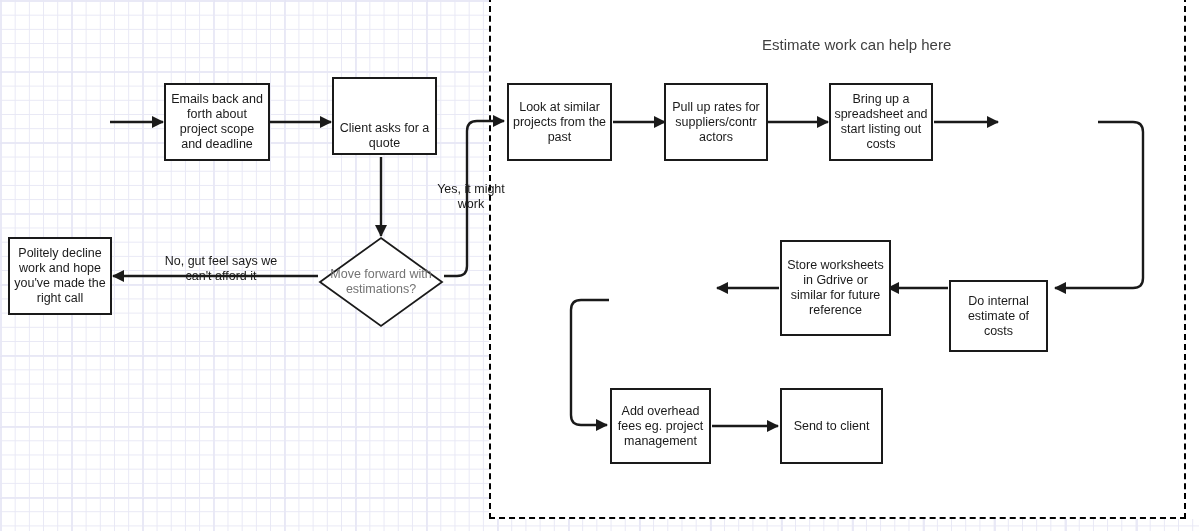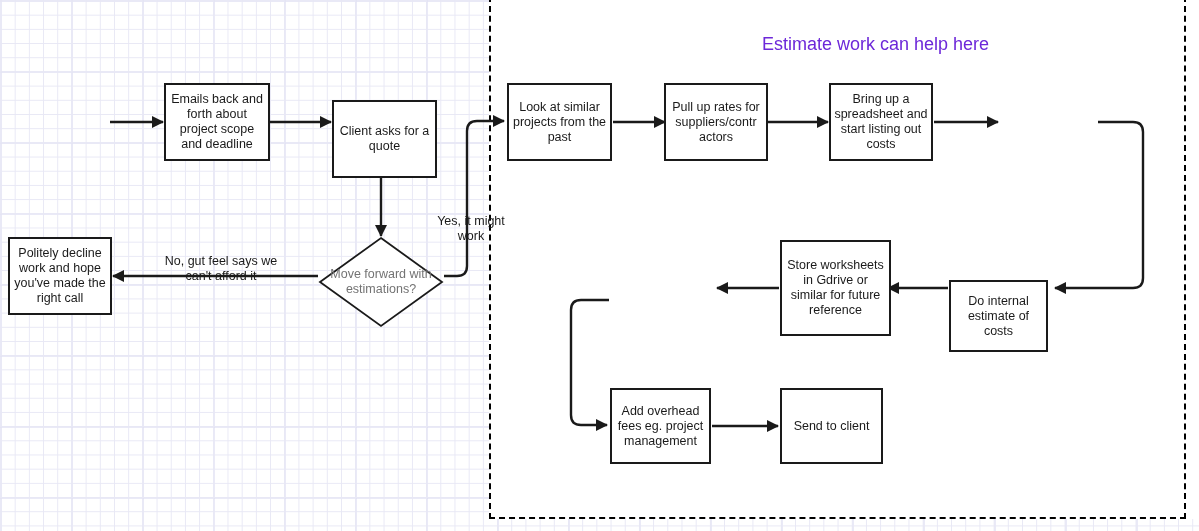--- a/index.html
+++ b/index.html
@@ -78,23 +78,23 @@
   .edge-label {
     position: absolute;
     font-size: 12.5px;
     line-height: 15px;
     color: #1a1a1a;
     text-align: center;
     white-space: pre-line;
   }
   .free-text {
     position: absolute;
-    font-size: 18px;
-    line-height: 15px;
-    color: #6d28d9;
+    font-size: 15px;
+    line-height: 15px;
+    color: #404040;
     white-space: nowrap;
   }
   #edges {
     position: absolute;
     left: 0; top: 0;
     width: 1199px; height: 531px;
     pointer-events: none;
   }
 </style>
 </head>
@@ -137,21 +137,21 @@
 
       <path d="M 712 426 L 778 426"></path>
     </g>
   </svg>
 
 
   <div class="node" style="left:164px; top:83px; width:106px; height:78px;">
     <span>Emails back and forth about project scope and deadline</span>
   </div>
 
-  <div class="node" style="left:332px; top:100px; width:105px; height:78px;">
+  <div class="node" style="left:332px; top:77px; width:105px; height:78px;align-items:flex-end;">
     <span>Client asks for a quote</span>
   </div>
 
   <div class="diamond-wrap" style="left:317px; top:235px; width:128px; height:94px;">
     <svg width="128" height="94" viewBox="0 0 128 94">
       <polygon points="64,3 125,47 64,91 3,47" fill="#ffffff" stroke="#1a1a1a" stroke-width="1.8"></polygon>
     </svg>
     <div class="diamond-label">Move forward with estimations?</div>
   </div>
 
@@ -182,19 +182,19 @@
 
 
   <div class="node" style="left:610px; top:388px; width:101px; height:76px;">
     <span>Add overhead fees eg. project management</span>
   </div>
 
   <div class="node" style="left:780px; top:388px; width:103px; height:76px;">
     <span>Send to client</span>
   </div>
 
-  <div class="edge-label" style="left:432px; top:182px; width:78px;margin-top:32px;">Yes, it might work</div>
+  <div class="edge-label" style="left:432px; top:182px; width:78px;">Yes, it might work</div>
 
   <div class="edge-label" style="left:161px; top:254px; width:120px;">No, gut feel says we can't afford it</div>
 
   <div class="free-text" style="left:762px; top:37px;">Estimate work can help here</div>
 
 </div>
 
 </body></html>

